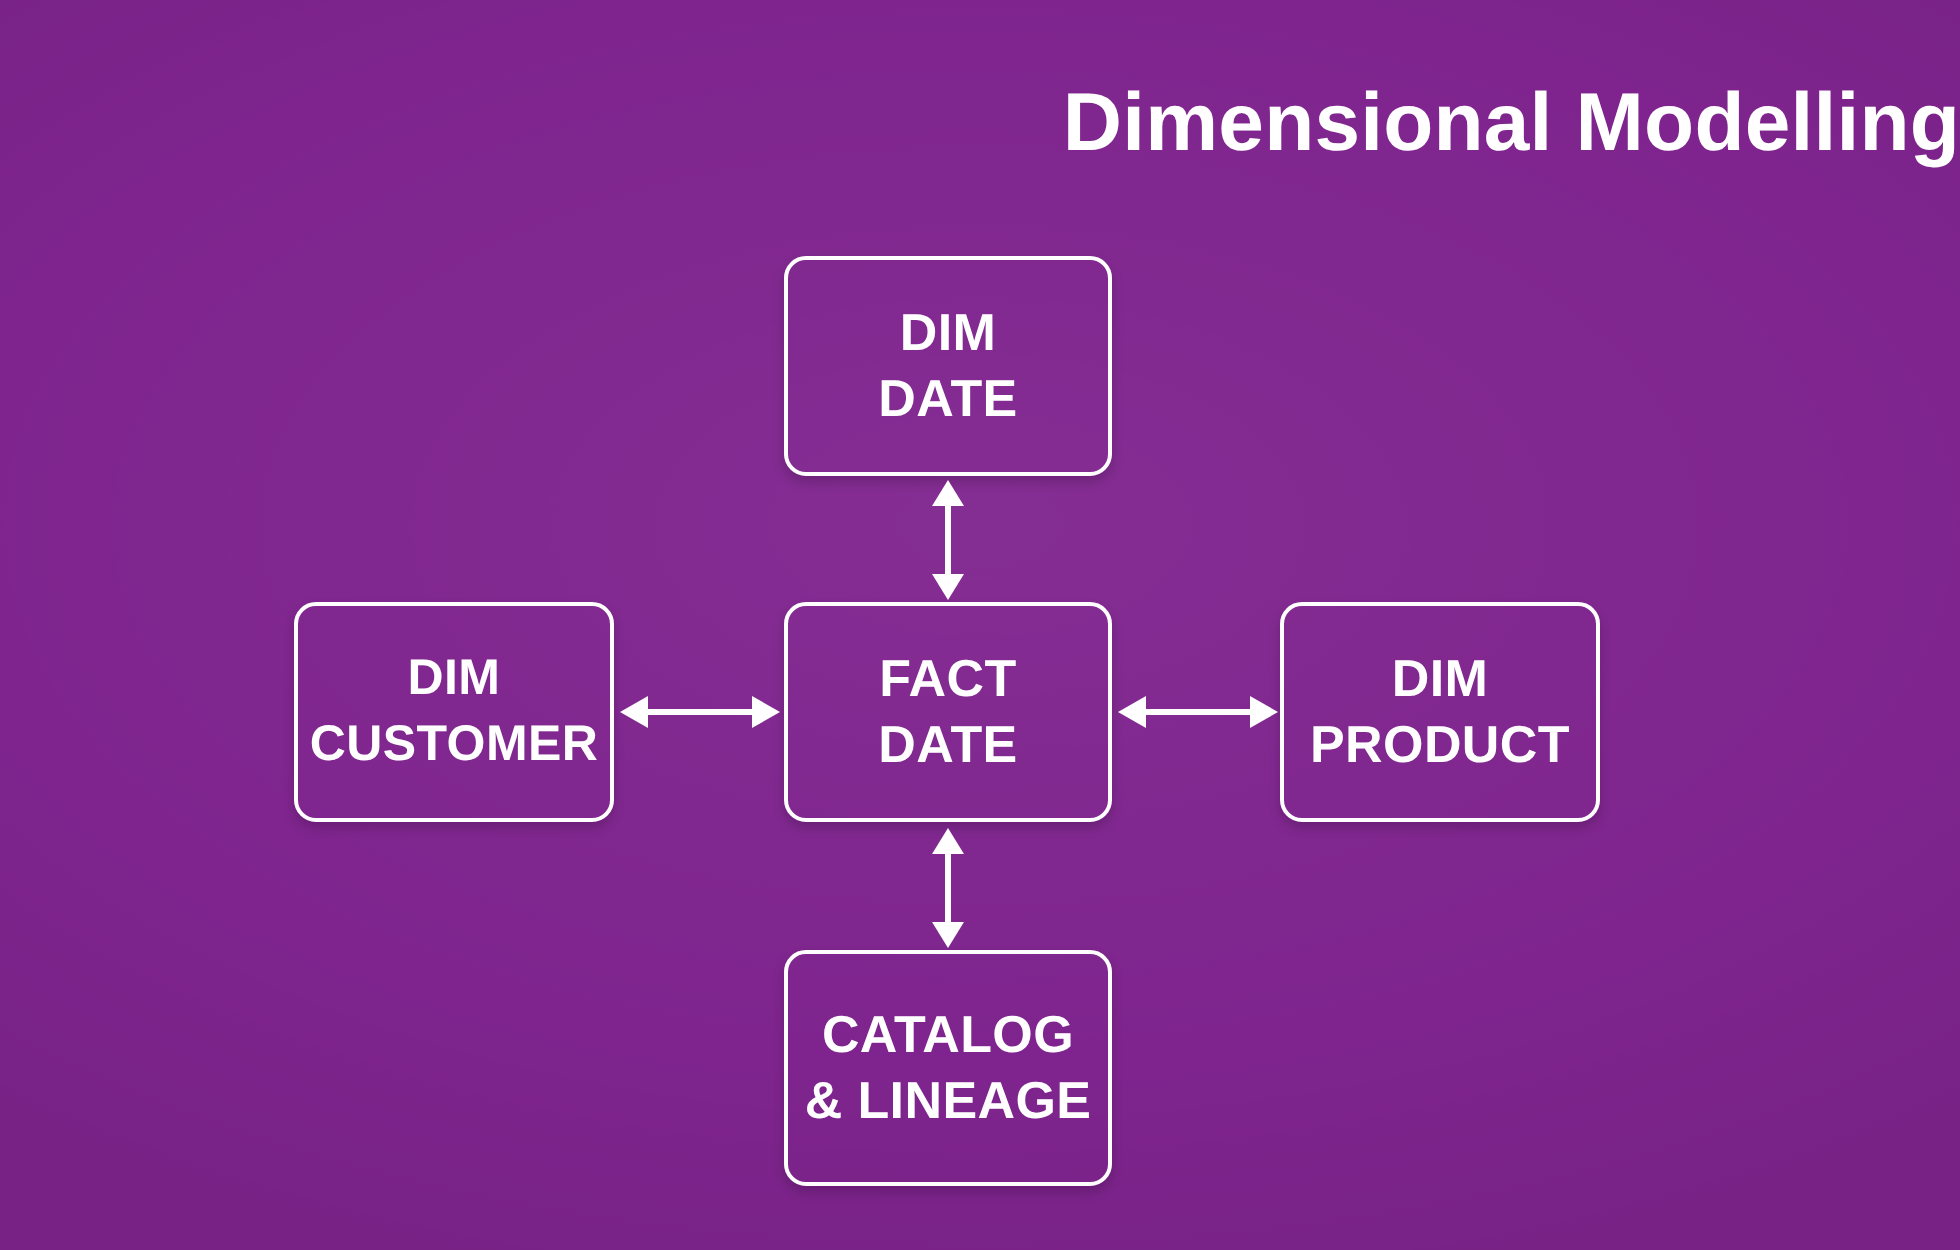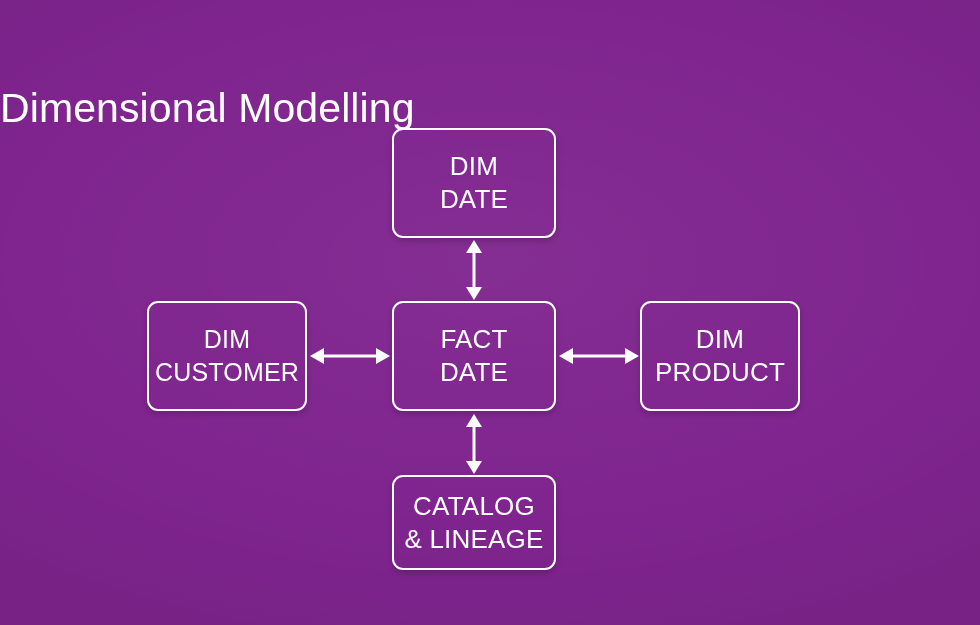--- a/index.html
+++ b/index.html
@@ -32,42 +32,41 @@
         rgba(0,0,0,0.00) 70%,
         rgba(0,0,0,0.055) 100%);
     pointer-events: none;
   }
 
   #title {
     position: absolute;
     left: 0;
     right: 0;
     top: 36px;
-    text-align: left;
+    text-align: right;
     color: #ffffff;
     font-size: 41px;
-    font-weight: normal;
+    font-weight: bold;
     letter-spacing: 0.1px;
     line-height: 50px;
     white-space: nowrap;
-    margin-top: 47px;
   }
 
   .node {
     position: absolute;
     box-sizing: border-box;
     border: 2.5px solid #ffffff;
     border-radius: 11px;
     color: #ffffff;
     display: flex;
     align-items: center;
     justify-content: center;
     text-align: center;
     font-size: 26px;
-    font-weight: normal;
+    font-weight: bold;
     line-height: 33px;
     letter-spacing: 0.2px;
     box-shadow: 0 3px 6px rgba(0,0,0,0.18);
     white-space: pre-line;
   }
 
   #node-dim-date      { left: 392px; top: 128px; width: 164px; height: 110px; }
   #node-dim-customer  { left: 147px; top: 301px; width: 160px; height: 110px; }
   #node-fact-table    { left: 392px; top: 301px; width: 164px; height: 110px; }
   #node-dim-product   { left: 640px; top: 301px; width: 160px; height: 110px; }
@@ -100,21 +99,21 @@
 
   <div class="node" id="node-dim-customer">DIM
 CUSTOMER</div>
 
   <div class="node" id="node-fact-table">FACT
 DATE</div>
 
   <div class="node" id="node-dim-product">DIM
 PRODUCT</div>
 
-  <div class="node" id="node-catalog-lineage" style="left:392px; top:475px; width:164px; height:95px;">CATALOG
+  <div class="node" id="node-catalog-lineage" style="left:392px; top:475px; width:164px; height:118px;">CATALOG
 &amp; LINEAGE</div>
 
   <div class="arrow" id="arrow-date-fact">
     <svg width="30" height="60" viewBox="0 0 30 60">
       <line x1="15" y1="10" x2="15" y2="50" stroke="#ffffff" stroke-width="3"></line>
       <polygon points="15,0 7,13 23,13" fill="#ffffff"></polygon>
       <polygon points="15,60 7,47 23,47" fill="#ffffff"></polygon>
     </svg>
   </div>
 

